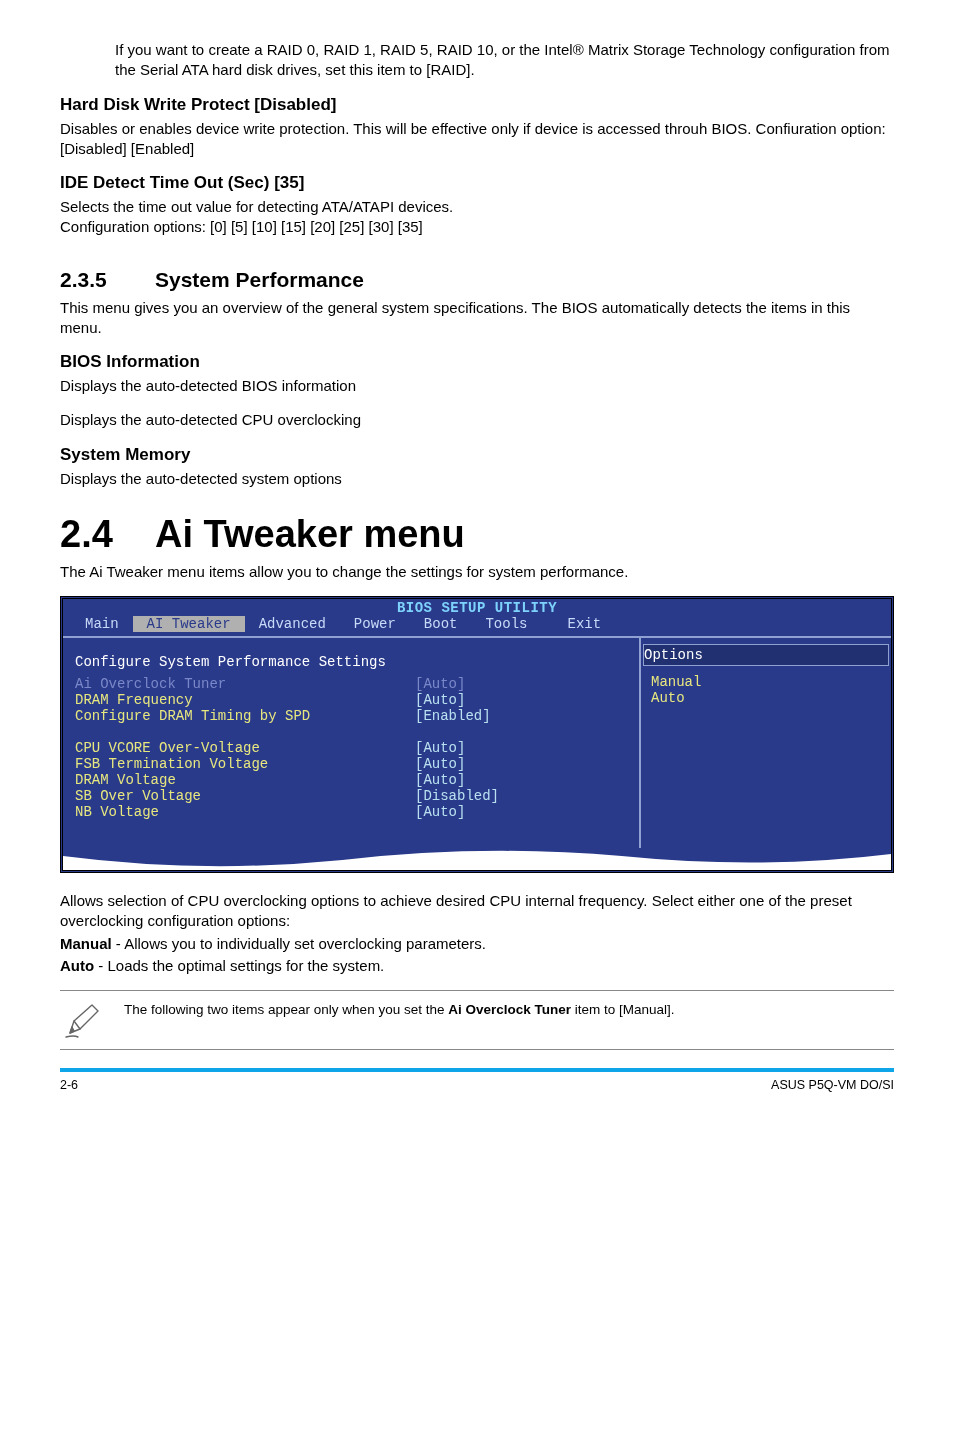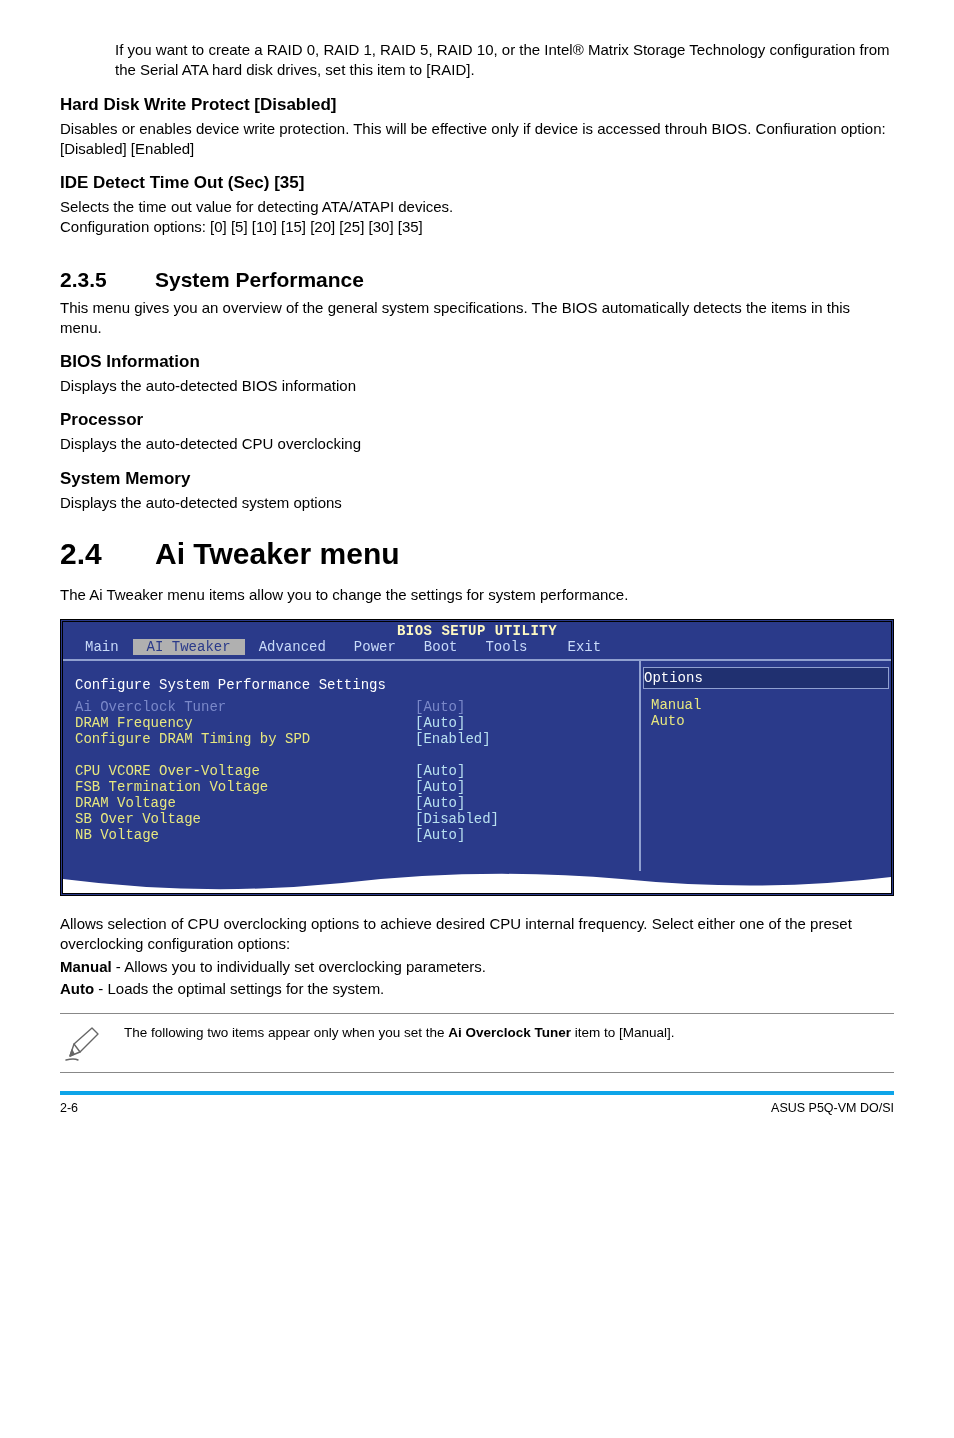--- a/index.html
+++ b/index.html
@@ -36,43 +36,43 @@
     font-size: 21px;
     margin-top: 30px;
     margin-bottom: 6px;
   }
   .section-heading .num {
     display: inline-block;
     width: 95px;
   }
   .main-heading {
     font-weight: bold;
-    font-size: 30px;
+    font-size: 38px;
     margin-top: 24px;
-    margin-bottom: 14px;
+    margin-bottom: 6px;
   }
   .main-heading .num {
     display: inline-block;
     width: 95px;
   }
   
   .bios-box {
     margin: 14px 0 18px 0;
     border: 3px double #000;
     background: #2a3a8a;
     font-family: "Courier New", Courier, monospace;
     font-size: 14px;
     color: #d4e0f7;
     position: relative;
     padding: 0;
     box-sizing: border-box;
   }
   .bios-title {
     text-align: center;
-    color: #fef9c3;
+    color: #7dd3fc;
     background: #2a3a8a;
     font-weight: bold;
     padding: 1px 0 0 0;
     letter-spacing: 0.5px;
   }
   .bios-menu {
     display: flex;
     gap: 0;
     padding: 0 8px 4px 8px;
   }
@@ -167,21 +167,20 @@
   </div>
 
   <div class="section-heading">
     <span class="num">2.3.5</span><span>System Performance</span>
   </div>
   <div class="body-text">This menu gives you an overview of the general system specifications. The BIOS automatically detects the items in this menu.</div>
 
   <div class="sub-heading">BIOS Information</div>
   <div class="body-text">Displays the auto-detected BIOS information</div>
 
-  <div class="sub-heading">Processor</div>
   <div class="body-text">Displays the auto-detected CPU overclocking</div>
 
   <div class="sub-heading">System Memory</div>
   <div class="body-text">Displays the auto-detected system options</div>
 
   <div class="main-heading">
     <span class="num">2.4</span><span>Ai Tweaker menu</span>
   </div>
   <div class="body-text">The Ai Tweaker menu items allow you to change the settings for system performance.</div>
 

